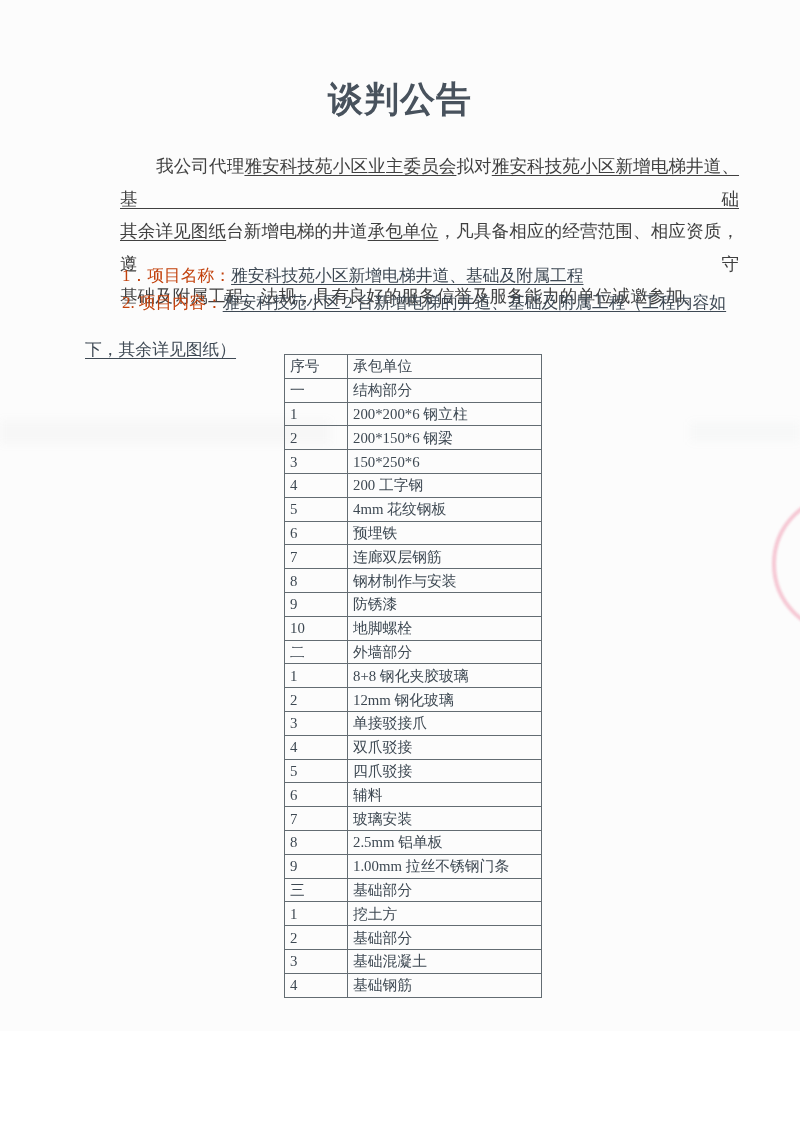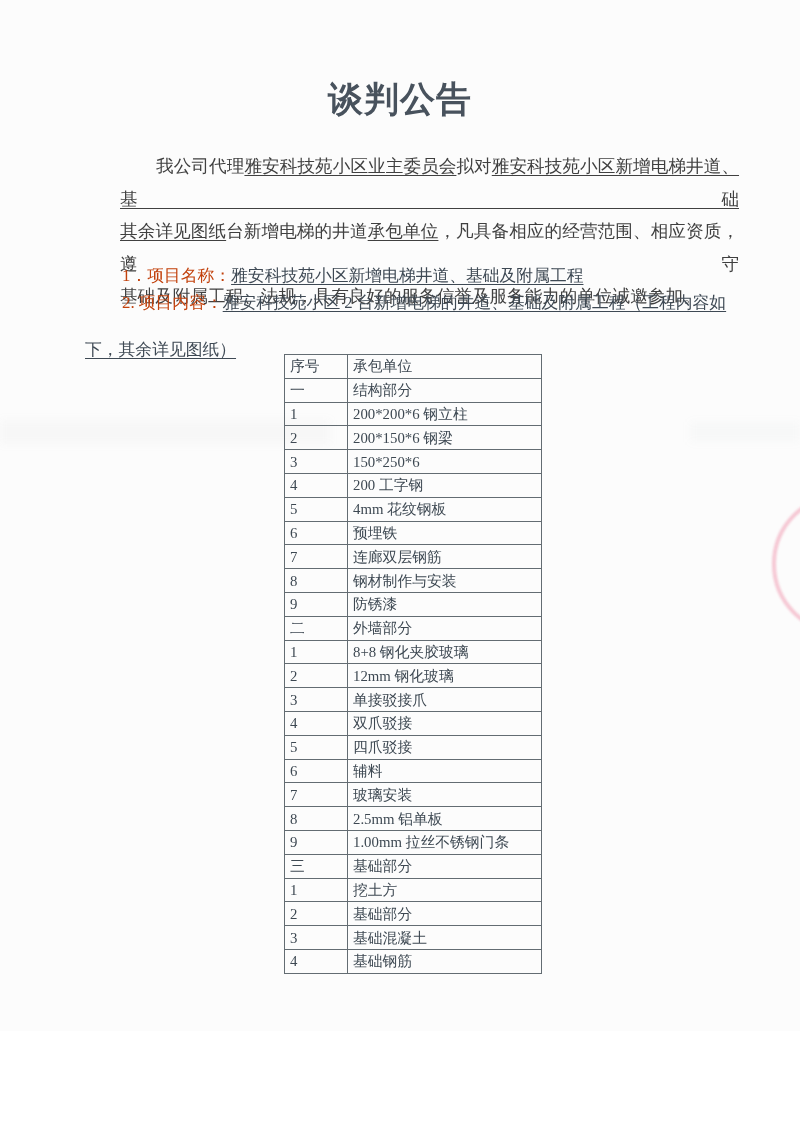--- a/index.html
+++ b/index.html
@@ -132,20 +132,24 @@
         </tr>
         <tr>
           <td class="c1">8</td>
           <td class="c2">钢材制作与安装</td>
         </tr>
         <tr>
           <td class="c1">9</td>
           <td class="c2">防锈漆</td>
         </tr>
         <tr>
+          <td class="c1">10</td>
+          <td class="c2">地脚螺栓</td>
+        </tr>
+        <tr>
           <td class="c1">二</td>
           <td class="c2">外墙部分</td>
         </tr>
         <tr>
           <td class="c1">1</td>
           <td class="c2">8+8 钢化夹胶玻璃</td>
         </tr>
         <tr>
           <td class="c1">2</td>
           <td class="c2">12mm 钢化玻璃</td>

